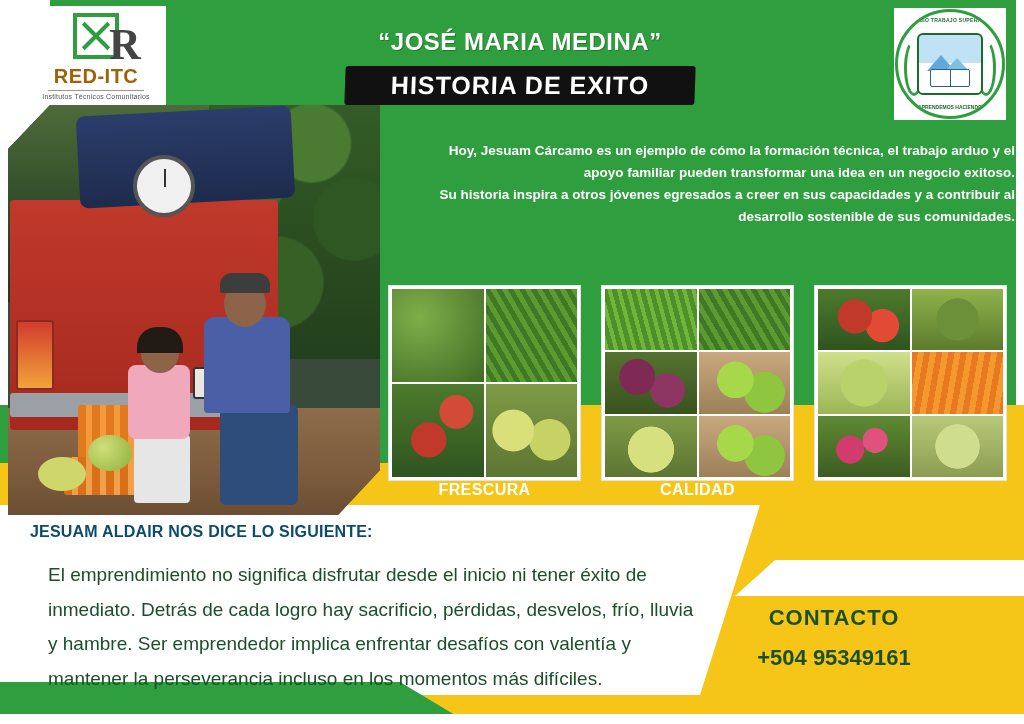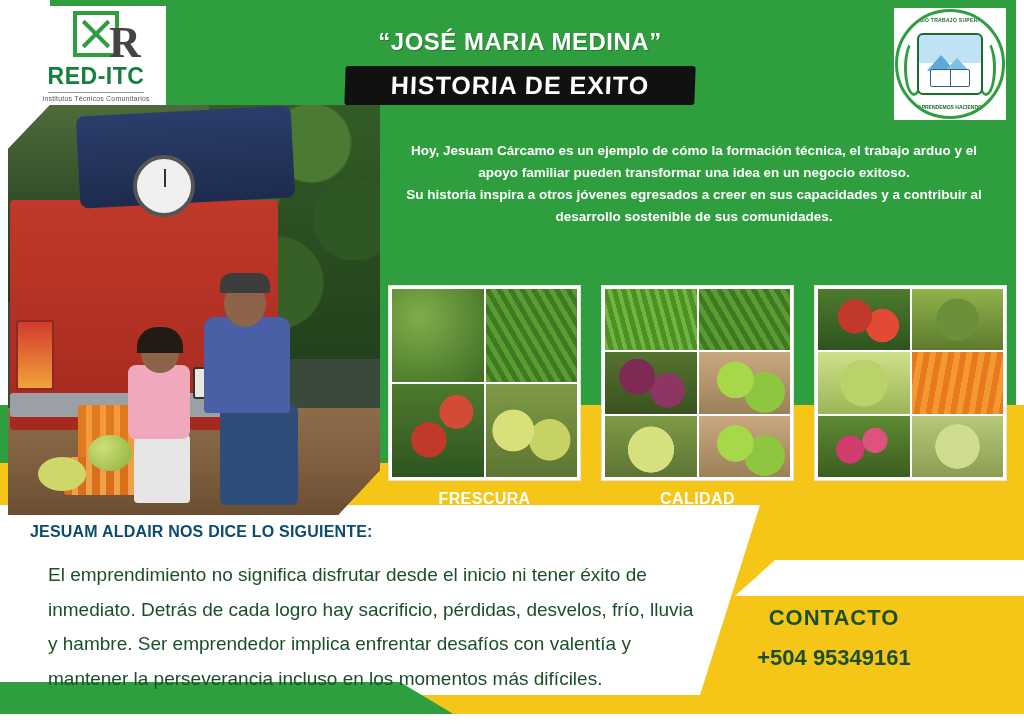--- a/index.html
+++ b/index.html
@@ -133,24 +133,24 @@
     left: 36px;
     top: 10px;
     font-size: 44px;
     font-weight: bold;
     color: #444;
     font-family: "Liberation Serif", serif;
     line-height: 1;
   }
   .logo-title {
     margin-top: 6px;
-    font-size: 23px;
+    font-size: 20px;
     font-weight: bold;
     letter-spacing: 0.5px;
-    color: #15803d;
+    color: #a16207;
   }
   .logo-sub {
     font-size: 7px;
     color: #555;
     letter-spacing: 0.2px;
     margin-top: 2px;
   }
   .logo-rule {
     width: 96px;
     height: 1px;
@@ -429,24 +429,24 @@
   .hero .veg-a {
     position: absolute; left: 30px; top: 352px;
     width: 48px; height: 34px;
     background: #cfd66a;
     border-radius: 50%;
   }
 
   
   .intro {
     position: absolute;
-    left: 392px;
+    left: 411px;
     top: 140px;
     width: 604px;
-    text-align: center;
+    text-align: right;
     color: #ffffff;
     font-size: 13.5px;
     font-weight: bold;
     line-height: 1.62;
   }
   .intro p { margin: 0; }
 
   
   .cards {
     position: absolute;
@@ -484,21 +484,21 @@
   .cell.onions   { background: radial-gradient(circle at 35% 40%, #7d2a55 0 25%, transparent 26%), radial-gradient(circle at 68% 62%, #8e3663 0 23%, transparent 24%), linear-gradient(#55732f, #39521f); }
   .cell.limes    { background: radial-gradient(circle at 40% 45%, #a7d84a 0 28%, transparent 29%), radial-gradient(circle at 72% 65%, #8ec63f 0 26%, transparent 27%), linear-gradient(#caa87f, #9c8058); }
   .cell.melon    { background: radial-gradient(circle at 50% 55%, #d6e07f 0 40%, transparent 41%), linear-gradient(#7f9a46, #5d7533); }
   .cell.tomato   { background: radial-gradient(circle at 40% 45%, #c0392b 0 26%, transparent 27%), radial-gradient(circle at 70% 60%, #e24a36 0 22%, transparent 23%), linear-gradient(#4d7a2c, #2f5420); }
   .cell.avocado  { background: radial-gradient(circle at 50% 50%, #6c8f3a 0 38%, transparent 39%), linear-gradient(#8fb34b, #5d7a2d); }
   .cell.pepper   { background: radial-gradient(circle at 50% 50%, #b9d26a 0 42%, transparent 43%), linear-gradient(#cfe08a, #9cb556); }
   .cell.radish   { background: radial-gradient(circle at 35% 55%, #d23b6e 0 20%, transparent 21%), radial-gradient(circle at 62% 40%, #e0527e 0 18%, transparent 19%), linear-gradient(#5e8a33, #3c5d21); }
   .cell.carrot   { background: repeating-linear-gradient(100deg, #e8791f 0 6px, #f3992f 6px 12px); }
   .cell.chayote  { background: radial-gradient(circle at 50% 50%, #cfdd8e 0 40%, transparent 41%), linear-gradient(#b9c97a, #8c9c52); }
   .card-label {
-    margin-top: 9px;
+    margin-top: 0;
     text-align: center;
     font-size: 16px;
     font-weight: bold;
     color: #ffffff;
     letter-spacing: 0.4px;
   }
 
   
   .quote-title {
     position: absolute;

